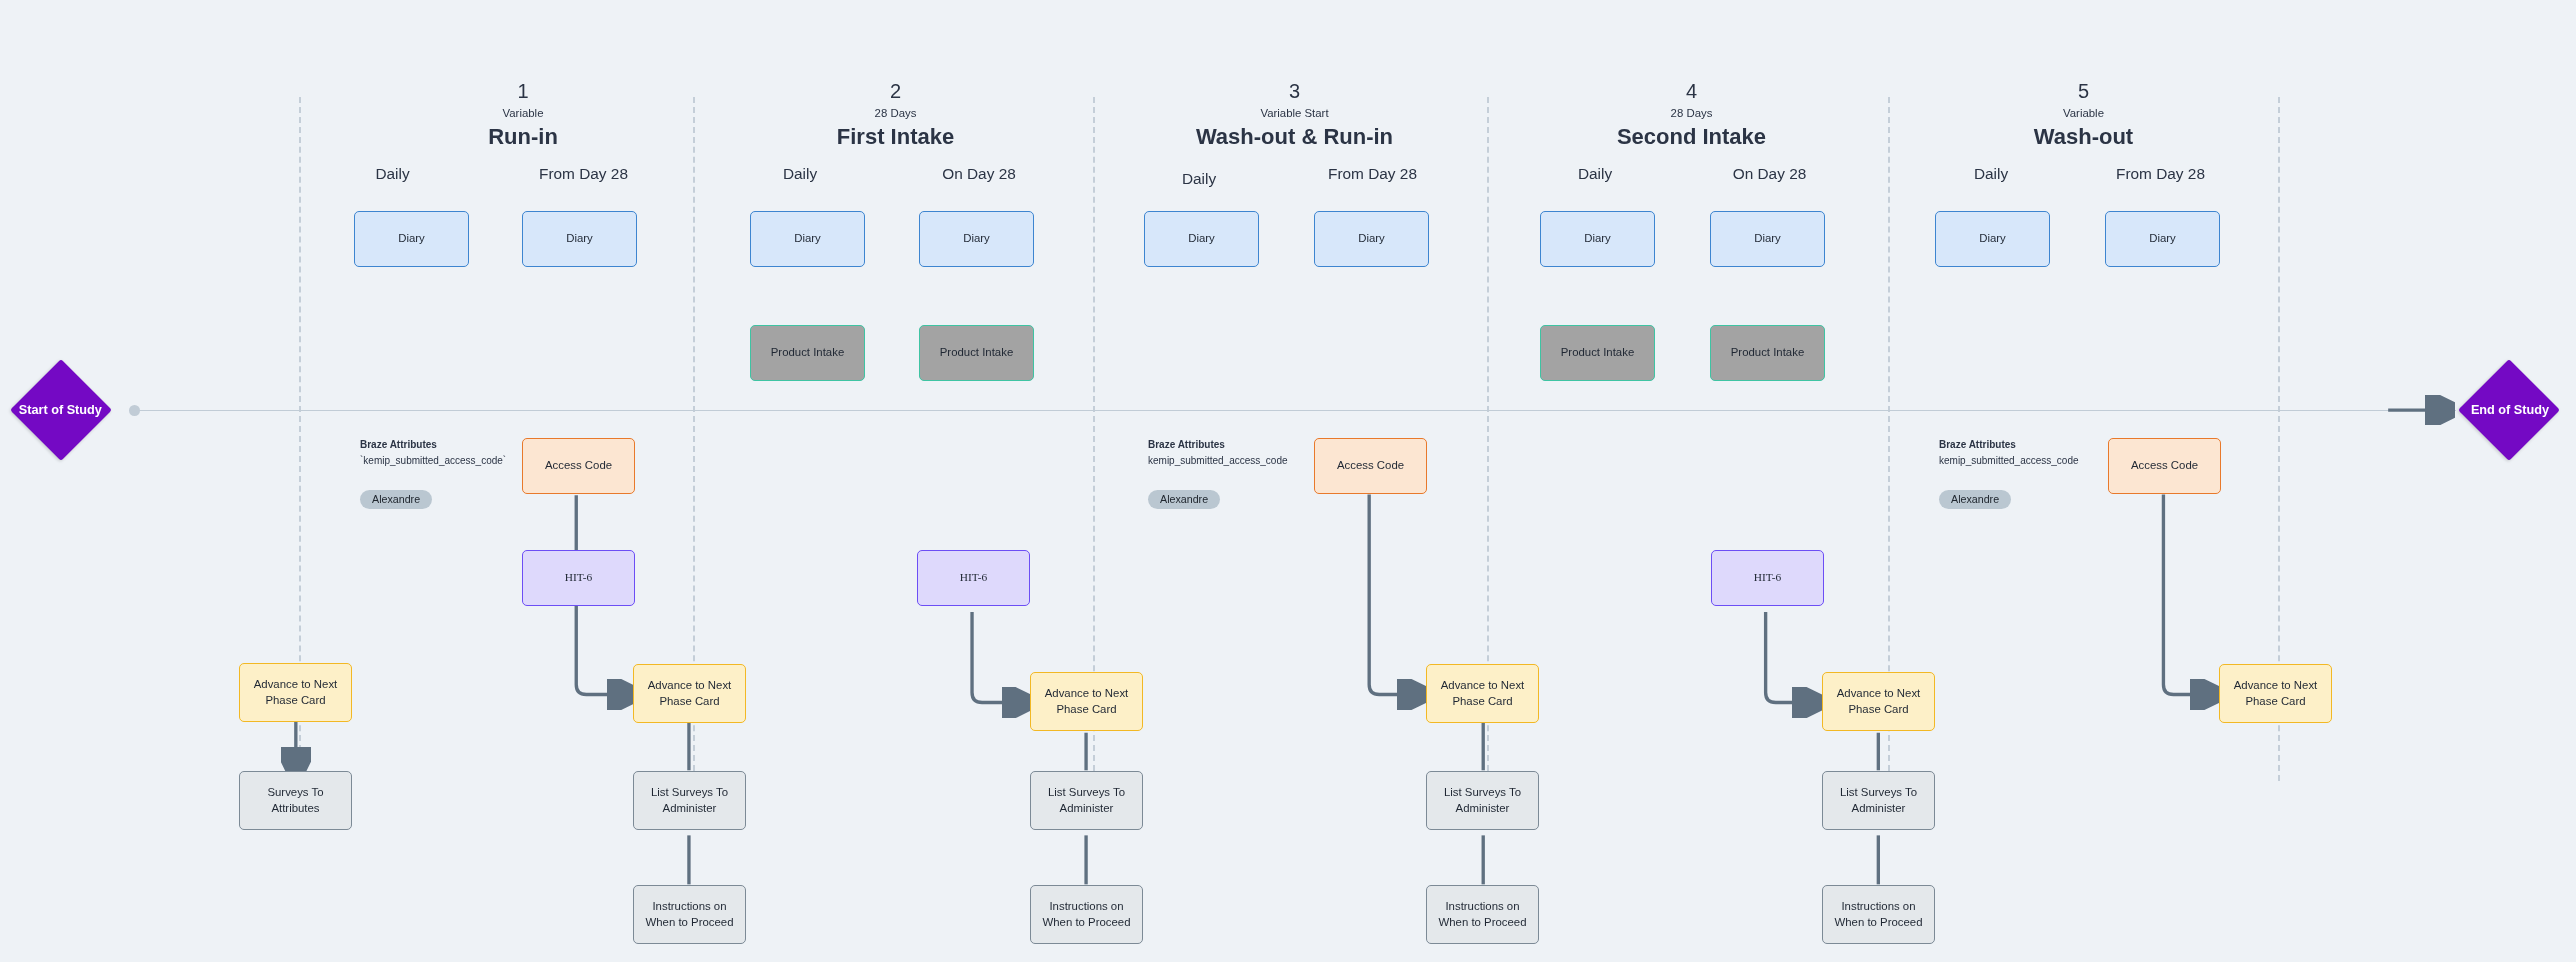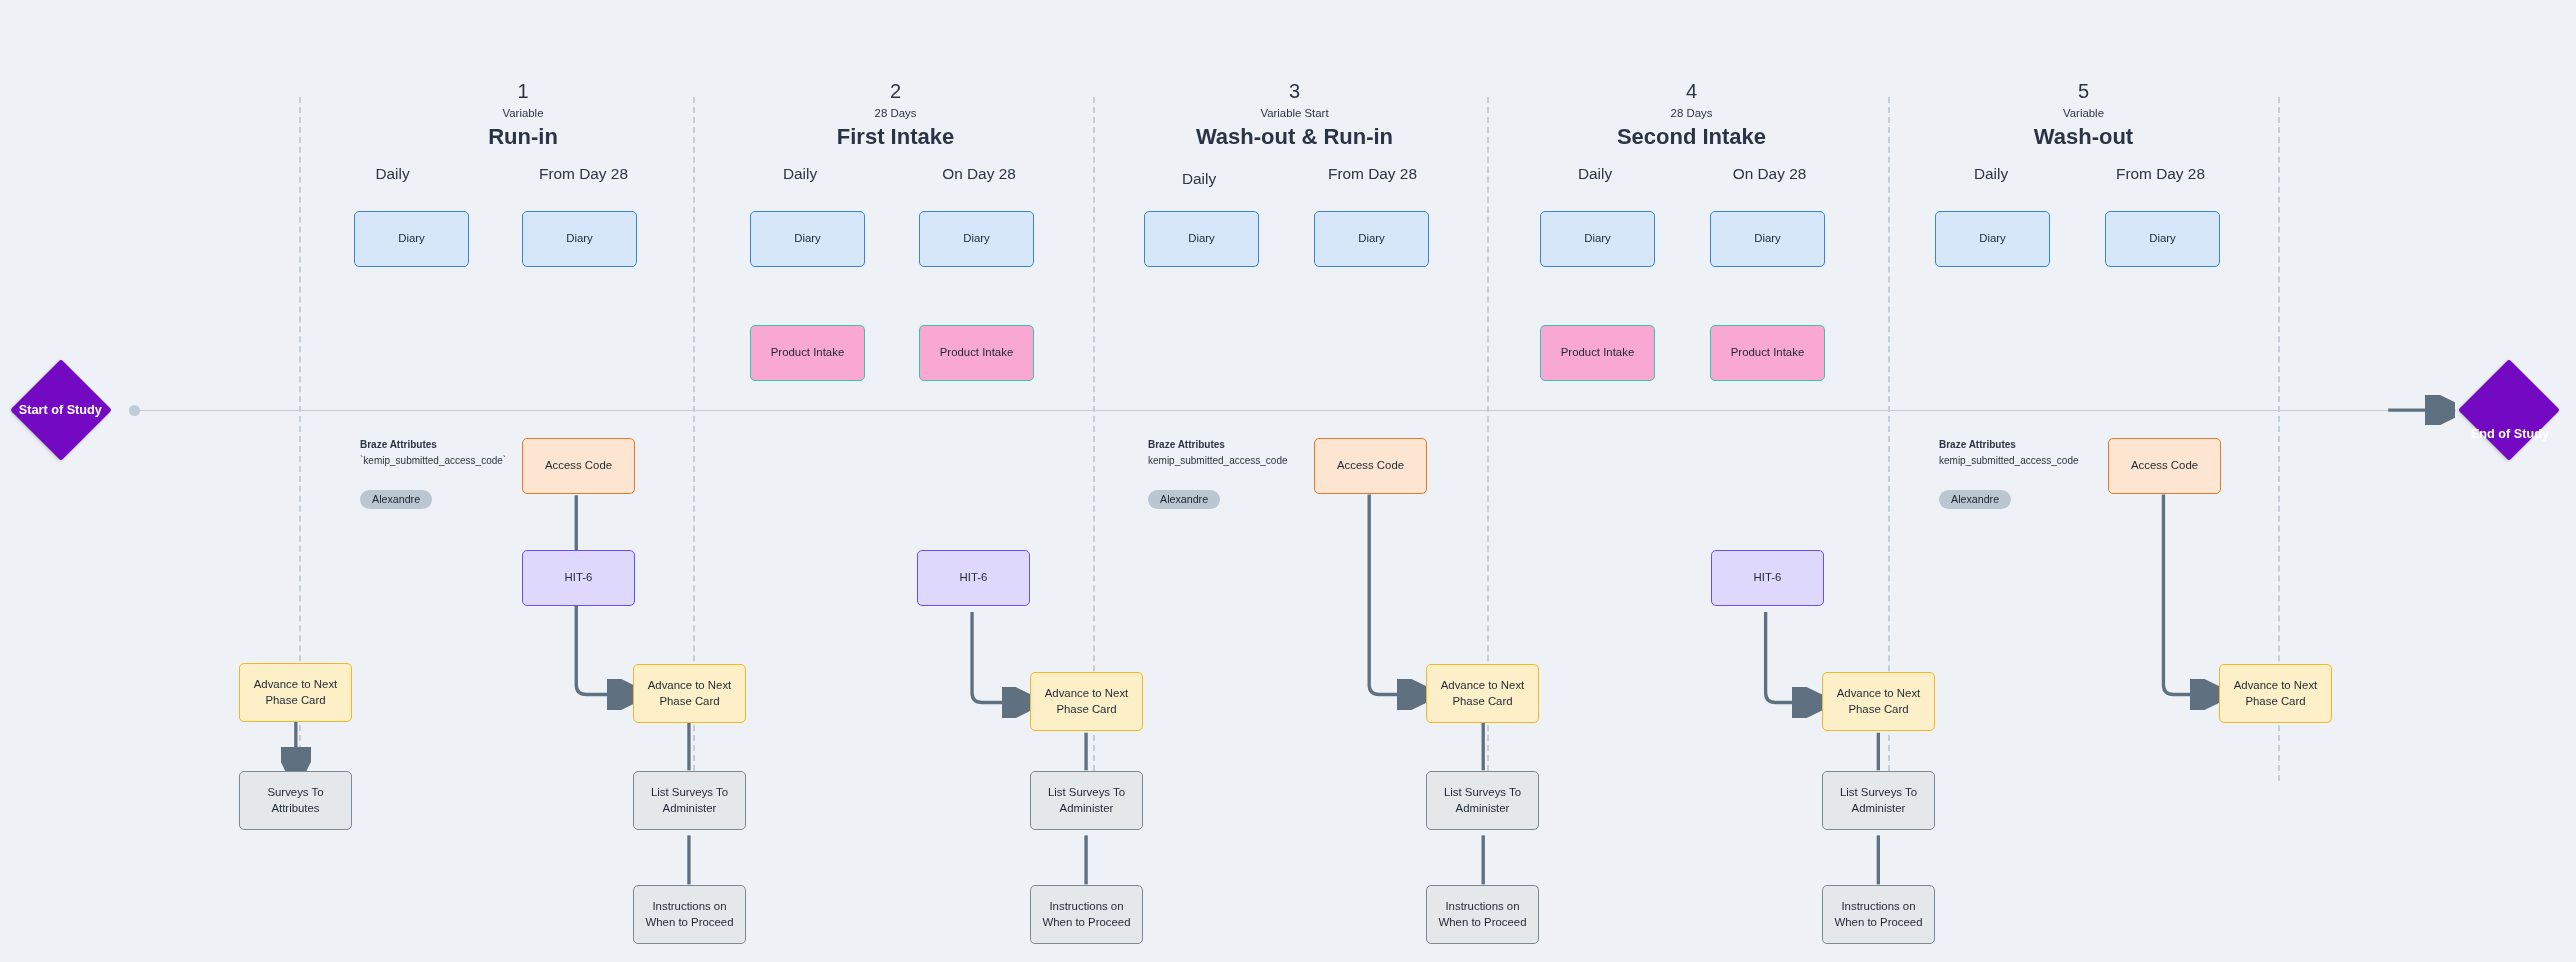--- a/index.html
+++ b/index.html
@@ -36,23 +36,23 @@
     color: #2b3445; white-space: nowrap; line-height: 1;
   }
 
   
   .node {
     position: absolute; display: flex; align-items: center; justify-content: center;
     text-align: center; border-radius: 5px; font-size: 11.4px; line-height: 1.35;
     padding: 2.7px 5.4px; color: #1f2733;
   }
   .node.diary   { background: #d7e7fa; border: 1.3px solid #3d85d0; }
-  .node.intake  { background: #f9a8d4; border: 1.3px solid #3ec4a3; }
+  .node.intake  { background: #a3a3a3; border: 1.3px solid #3ec4a3; }
   .node.access  { background: #fce6d2; border: 1.3px solid #e8792b; }
-  .node.hit6    { background: #ded9fc; border: 1.3px solid #6c4ef5; }
+  .node.hit6    { background: #ded9fc; border: 1.3px solid #6c4ef5; font-family: Liberation Serif, serif; }
   .node.advance { background: #fdf0c8; border: 1.3px solid #f2b824; }
   .node.grey    { background: #e4e8eb; border: 1.3px solid #7c8a96; }
 
   
   .braze { position: absolute; }
   .braze .braze-title {
     font-size: 10px; font-weight: bold; color: #2b3445; line-height: 1.25; white-space: nowrap;
   }
   .braze .braze-key {
     font-size: 10px; color: #2b3445; line-height: 1.3; margin-top: 2px; white-space: nowrap;
@@ -158,21 +158,21 @@
   <div class="node intake" style="left:1540px; top:325px; width:115px; height:56px;">Product Intake</div>
   <div class="node intake" style="left:1710px; top:325px; width:115px; height:56px;">Product Intake</div>
 
   <div class="timeline-line" style="left:132px; top:410px; width:2324px;"></div>
   <div class="timeline-dot" style="left:129px; top:405px;"></div>
 
   <div class="diamond" style="left:25px; top:374px; width:72px; height:72px;"></div>
   <div class="diamond-label" style="left:-6.7px; top:400px; width:134px; height:19px;">Start of Study</div>
 
   <div class="diamond" style="left:2473px; top:374px; width:72px; height:72px;"></div>
-  <div class="diamond-label" style="left:2443px; top:424px; width:134px; height:19px;">End of Study</div>
+  <div class="diamond-label" style="left:2443px; top:400px; width:134px; height:19px;">End of Study</div>
 
   <div class="braze" style="left:360px; top:439px; width:201px;">
     <div class="braze-title">Braze Attributes</div>
     <div class="braze-key">`kemip_submitted_access_code`</div>
     <div class="braze-pill">Alexandre</div>
   </div>
 
   <div class="braze" style="left:1148px; top:439px; width:201px;">
     <div class="braze-title">Braze Attributes</div>
     <div class="braze-key">kemip_submitted_access_code</div>

